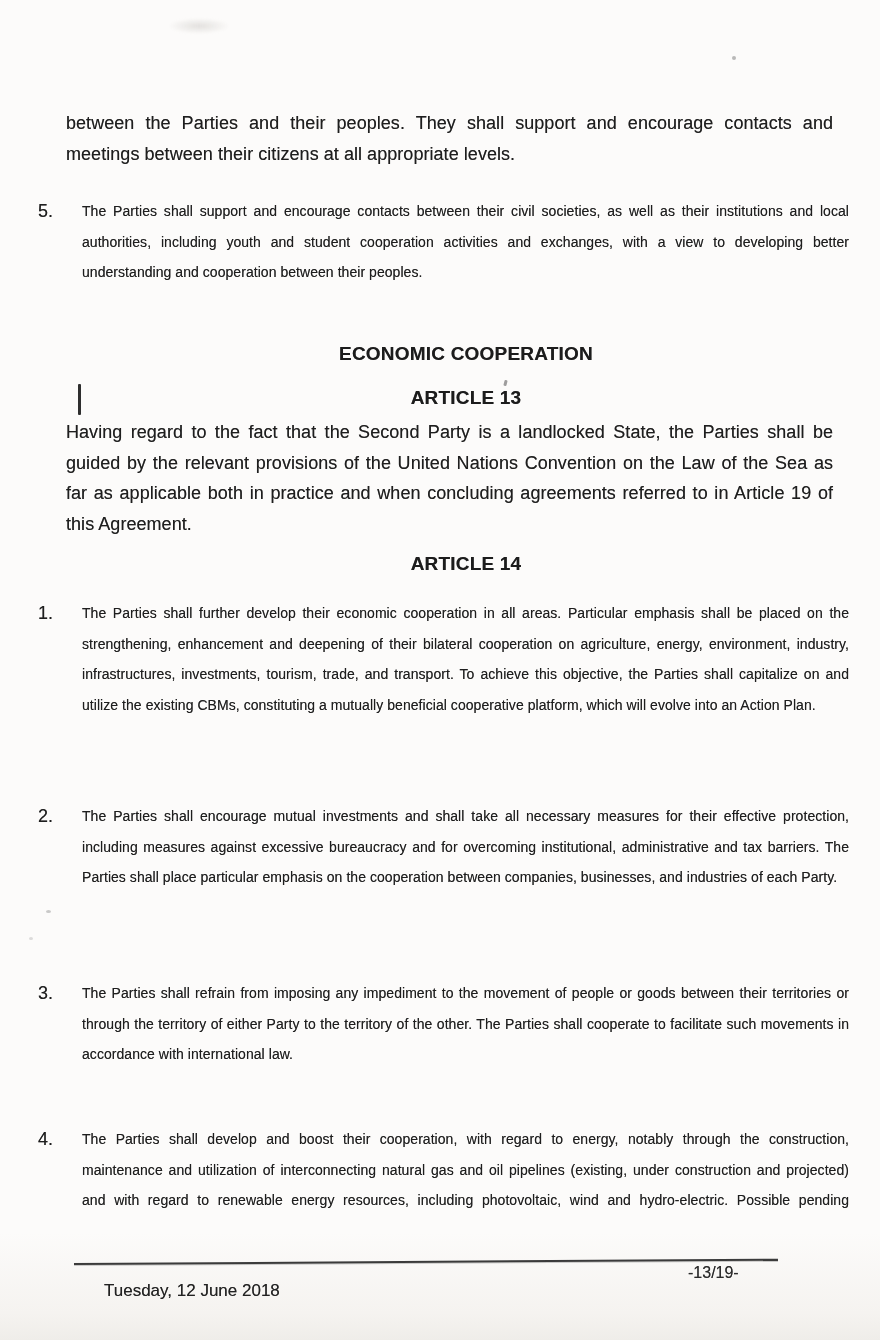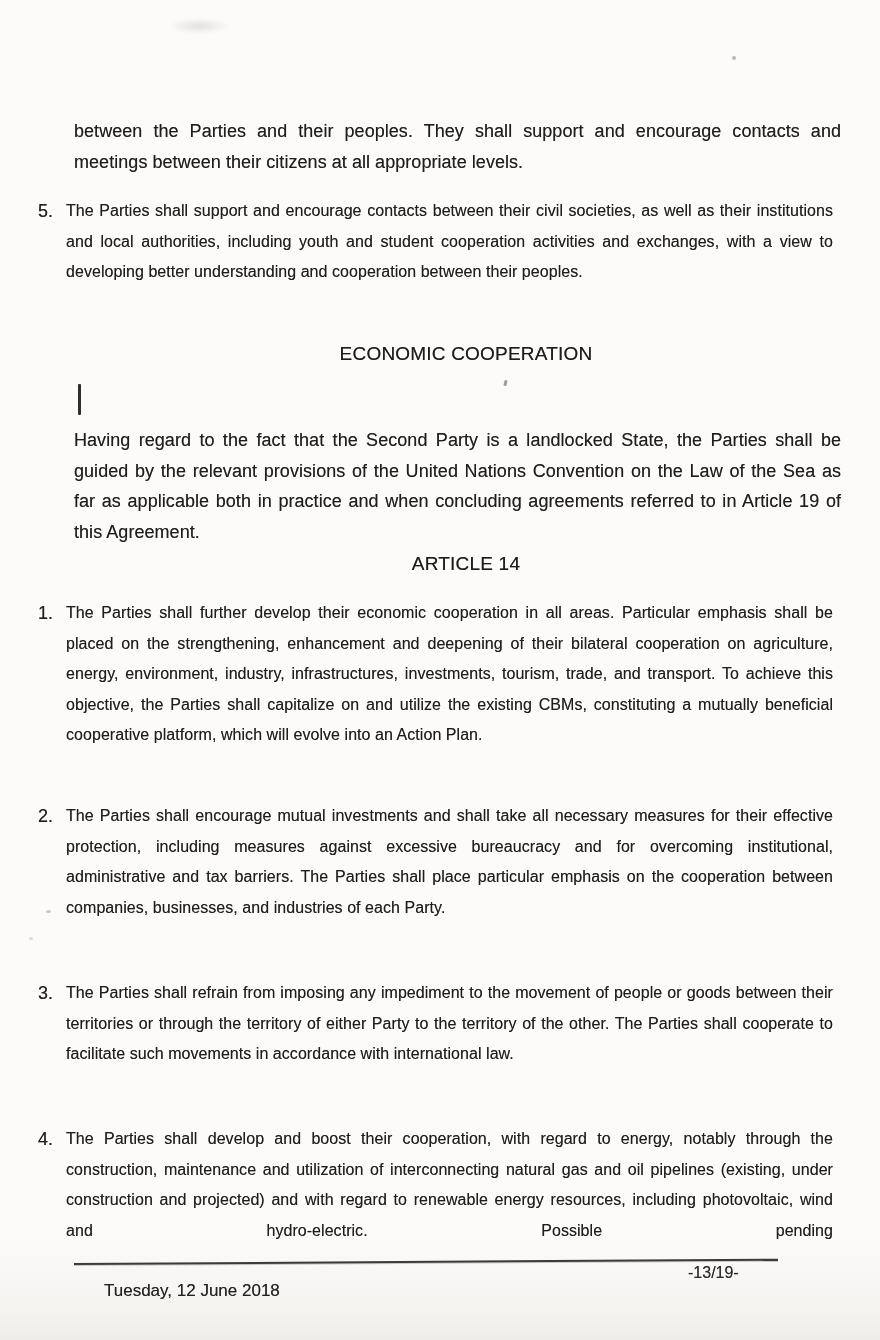--- a/index.html
+++ b/index.html
@@ -12,56 +12,56 @@
   .page {
     position: relative;
     width: 880px; height: 1340px;
     background: linear-gradient(180deg, #fcfbfa 0%, #fcfbfa 92%, #f5f3f0 98%, #efede9 100%);
     overflow: hidden;
     color: #1e1e1e;
   }
   .para {
     position: absolute;
     left: 66px; width: 767px;
-    margin: 8px;
+    margin: 0;
     font-size: 18px;
     line-height: 30.5px;
     text-align: justify;
     letter-spacing: 0.05px;
     color: #1e1e1e;
     text-shadow: 0 0 0.5px rgba(20,20,20,0.55);
   }
   .list-item {
     position: absolute;
     left: 38px; width: 795px;
   }
   .list-item .num {
     position: absolute;
     left: 0; top: 0;
     width: 26px;
     font-size: 18px;
     line-height: 30.5px;
     text-shadow: 0 0 0.5px rgba(20,20,20,0.55);
   }
   .list-item .txt {
-    margin-left: 28px;
+    margin-left: 44px;
     width: 767px;
-    font-size: 16px;
+    font-size: 14px;
     line-height: 30.5px;
     text-align: justify;
     letter-spacing: 0.05px;
     text-shadow: 0 0 0.5px rgba(20,20,20,0.55);
   }
   .justify-last { text-align-last: justify; }
   .heading {
     position: absolute;
     left: 66px; width: 800px;
     margin: 0;
     font-size: 19px;
-    font-weight: normal;
+    font-weight: bold;
     line-height: 26px;
     text-align: center;
     letter-spacing: 0.2px;
     color: #1c1c1c;
     text-shadow: 0 0 0.5px rgba(20,20,20,0.6);
   }
   .footer-rule {
     position: absolute;
     left: 74px; top: 1263px;
     width: 704px; height: 2px;
@@ -121,20 +121,21 @@
 
   <div class="list-item" style="top:196px">
     <span class="num">5.</span>
     <div class="txt">The Parties shall support and encourage contacts between their civil societies, as well as their institutions and local authorities, including youth and student cooperation activities and exchanges, with a view to developing better understanding and cooperation between their peoples.</div>
   </div>
 
   <h2 class="heading" style="top:341px">ECONOMIC COOPERATION</h2>
 
   <div class="cursor-mark"></div>
 
+  <h3 class="heading" style="top:385px">ARTICLE 13</h3>
 
   <p class="para" style="top:417px">Having regard to the fact that the Second Party is a landlocked State, the Parties shall be guided by the relevant provisions of the United Nations Convention on the Law of the Sea as far as applicable both in practice and when concluding agreements referred to in Article 19 of this Agreement.</p>
 
   <h3 class="heading" style="top:551px">ARTICLE 14</h3>
 
   <div class="list-item" style="top:598px">
     <span class="num">1.</span>
     <div class="txt">The Parties shall further develop their economic cooperation in all areas. Particular emphasis shall be placed on the strengthening, enhancement and deepening of their bilateral cooperation on agriculture, energy, environment, industry, infrastructures, investments, tourism, trade, and transport. To achieve this objective, the Parties shall capitalize on and utilize the existing CBMs, constituting a mutually beneficial cooperative platform, which will evolve into an Action Plan.</div>
   </div>
 

